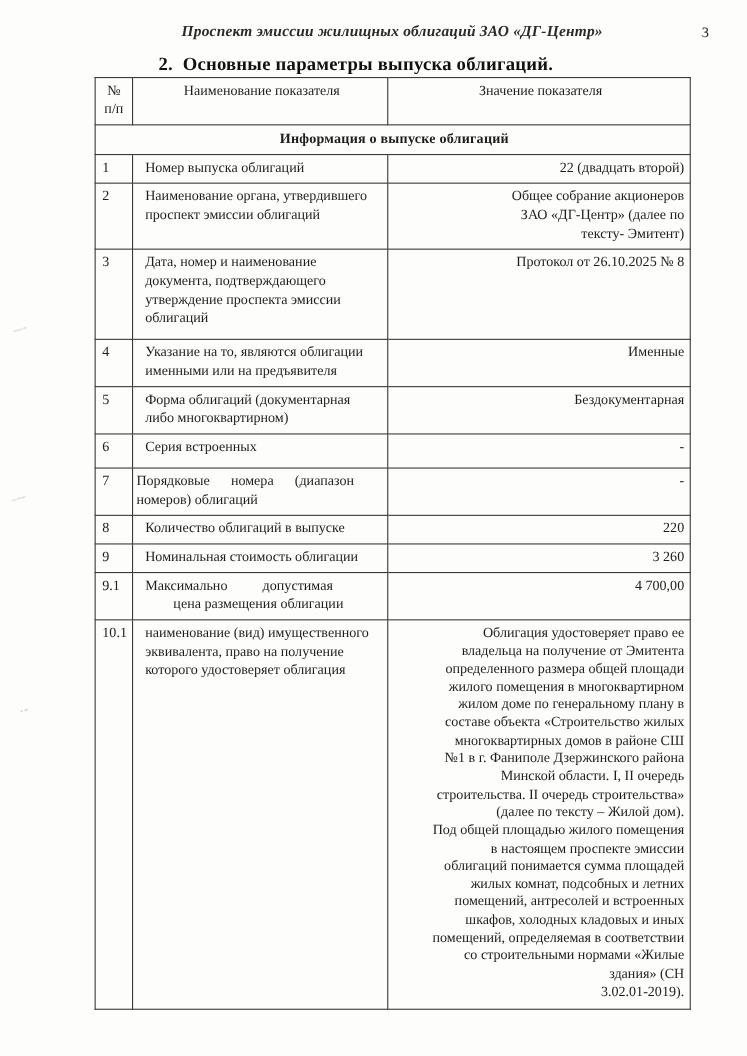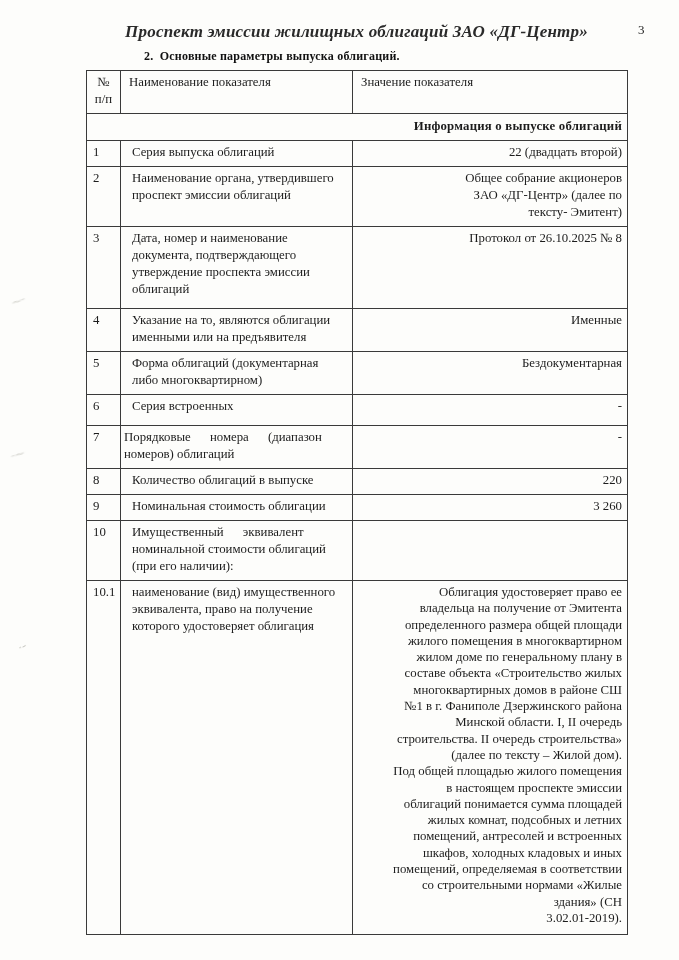--- a/index.html
+++ b/index.html
@@ -8,51 +8,51 @@
     background:#fdfdfb;
     position:relative;
     overflow:hidden;
     font-family:"Liberation Serif","DejaVu Serif",serif;
     color:#1c1c1c;
   }
   .page{position:absolute;inset:0;}
   .running-header{
     position:absolute;left:86px;top:22px;width:541px;
     text-align:center;font-style:italic;font-weight:bold;
-    font-size:17px;color:#2a2a2a;letter-spacing:.2px;
+    font-size:14px;color:#2a2a2a;letter-spacing:.2px;
   }
   .page-number{
     position:absolute;left:638px;top:22px;
     font-size:13px;color:#222;
   }
   .section-title{
     position:absolute;left:144px;top:49px;
-    font-size:12px;font-weight:bold;color:#111;
+    font-size:17px;font-weight:bold;color:#111;
     white-space:pre-wrap;letter-spacing:.2px;
   }
   table.doc-table{
     position:absolute;left:86px;top:70px;
     width:541px;border-collapse:collapse;table-layout:fixed;
     font-size:12.8px;line-height:17px;color:#1c1c1c;
   }
   .doc-table col.c-num{width:34px;}
   .doc-table col.c-name{width:232px;}
   .doc-table col.c-val{width:275px;}
   .doc-table th,.doc-table td{
     border:1px solid #3a3a3a;
     vertical-align:top;
     padding:3px 5px 5px 8px;
     white-space:pre-wrap;
     overflow:hidden;
   }
   .doc-table thead th{font-weight:normal;}
   .doc-table th.h-num{text-align:center;padding-left:3px;padding-right:3px;height:34px;}
-  .doc-table th.h-name,.doc-table th.h-val{text-align:left;}
+  .doc-table th.h-name,.doc-table th.h-val{text-align:center;}
   .doc-table tr.section-row th{
-    font-weight:bold;text-align:right;height:18px;
+    font-weight:bold;text-align:center;height:18px;
     padding-top:4px;padding-bottom:4px;letter-spacing:.2px;margin-left:41px;
   }
   .doc-table td.num{padding-left:6px;padding-right:2px;}
   .doc-table td.name{padding-left:11px;}
   .doc-table td.val{padding-left:9px;text-align:right;}
   .doc-table tr.r-long td.val{line-height:16.3px;}
   .doc-table tr.r-long td{padding-bottom:8px;}
   .doc-table tr.r-pad1 td{padding-bottom:10px;}
   .doc-table tr.r-tight td.name{padding-left:3px;}
   
@@ -91,21 +91,21 @@
         <th class="h-name">Наименование показателя</th>
         <th class="h-val">Значение показателя</th>
       </tr>
       <tr class="section-row">
         <th colspan="3">Информация о выпуске облигаций</th>
       </tr>
     </thead>
     <tbody>
       <tr>
         <td class="num">1</td>
-        <td class="name">Серия выпуска облигаций</td>
+        <td class="name">Номер выпуска облигаций</td>
         <td class="val">22 (двадцать второй)</td>
       </tr>
       <tr>
         <td class="num">2</td>
         <td class="name">Наименование органа, утвердившего
 проспект эмиссии облигаций</td>
         <td class="val">Общее собрание акционеров
 ЗАО «ДГ-Центр» (далее по
 тексту- Эмитент)</td>
       </tr>
@@ -144,25 +144,24 @@
         <td class="num">8</td>
         <td class="name">Количество облигаций в выпуске</td>
         <td class="val">220</td>
       </tr>
       <tr>
         <td class="num">9</td>
         <td class="name">Номинальная стоимость облигации</td>
         <td class="val">3 260</td>
       </tr>
       <tr>
-        <td class="num">10</td>
-        <td class="name">Имущественный      эквивалент
-номинальной стоимости облигаций
-(при его наличии):</td>
-        <td class="val"></td>
+        <td class="num">9.1</td>
+        <td class="name">Максимально          допустимая
+        цена размещения облигации</td>
+        <td class="val">4 700,00</td>
       </tr>
       <tr class="r-long">
         <td class="num">10.1</td>
         <td class="name">наименование (вид) имущественного
 эквивалента, право на получение
 которого удостоверяет облигация</td>
         <td class="val">Облигация удостоверяет право ее
 владельца на получение от Эмитента
 определенного размера общей площади
 жилого помещения в многоквартирном

